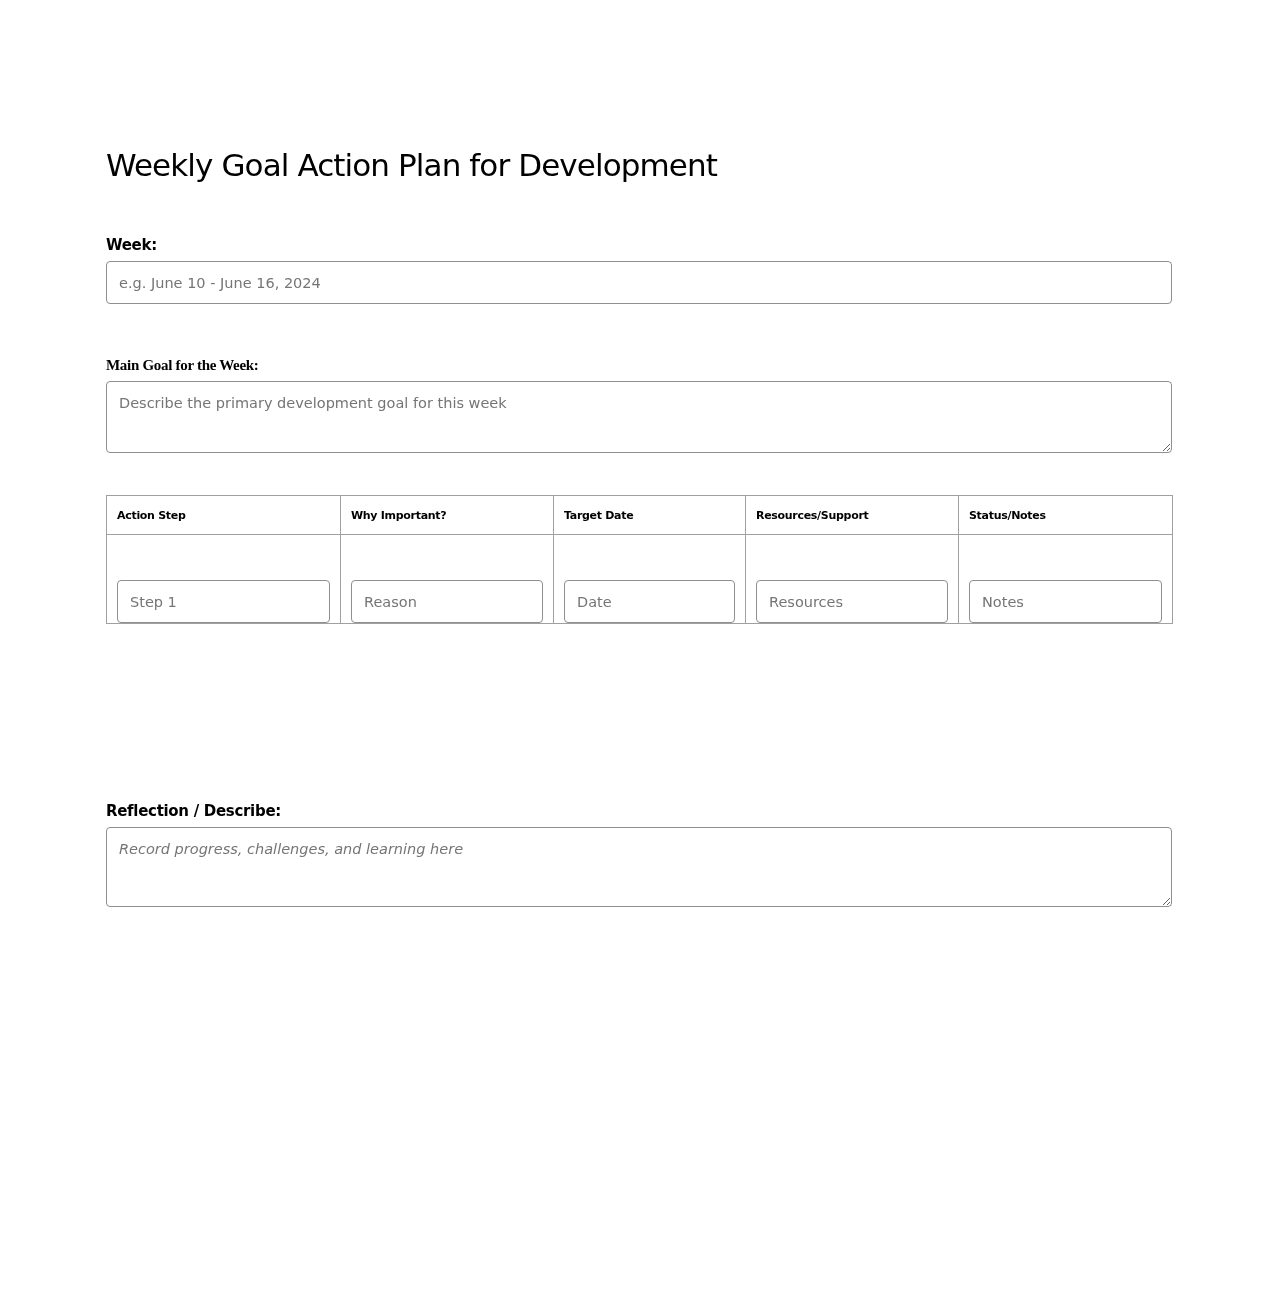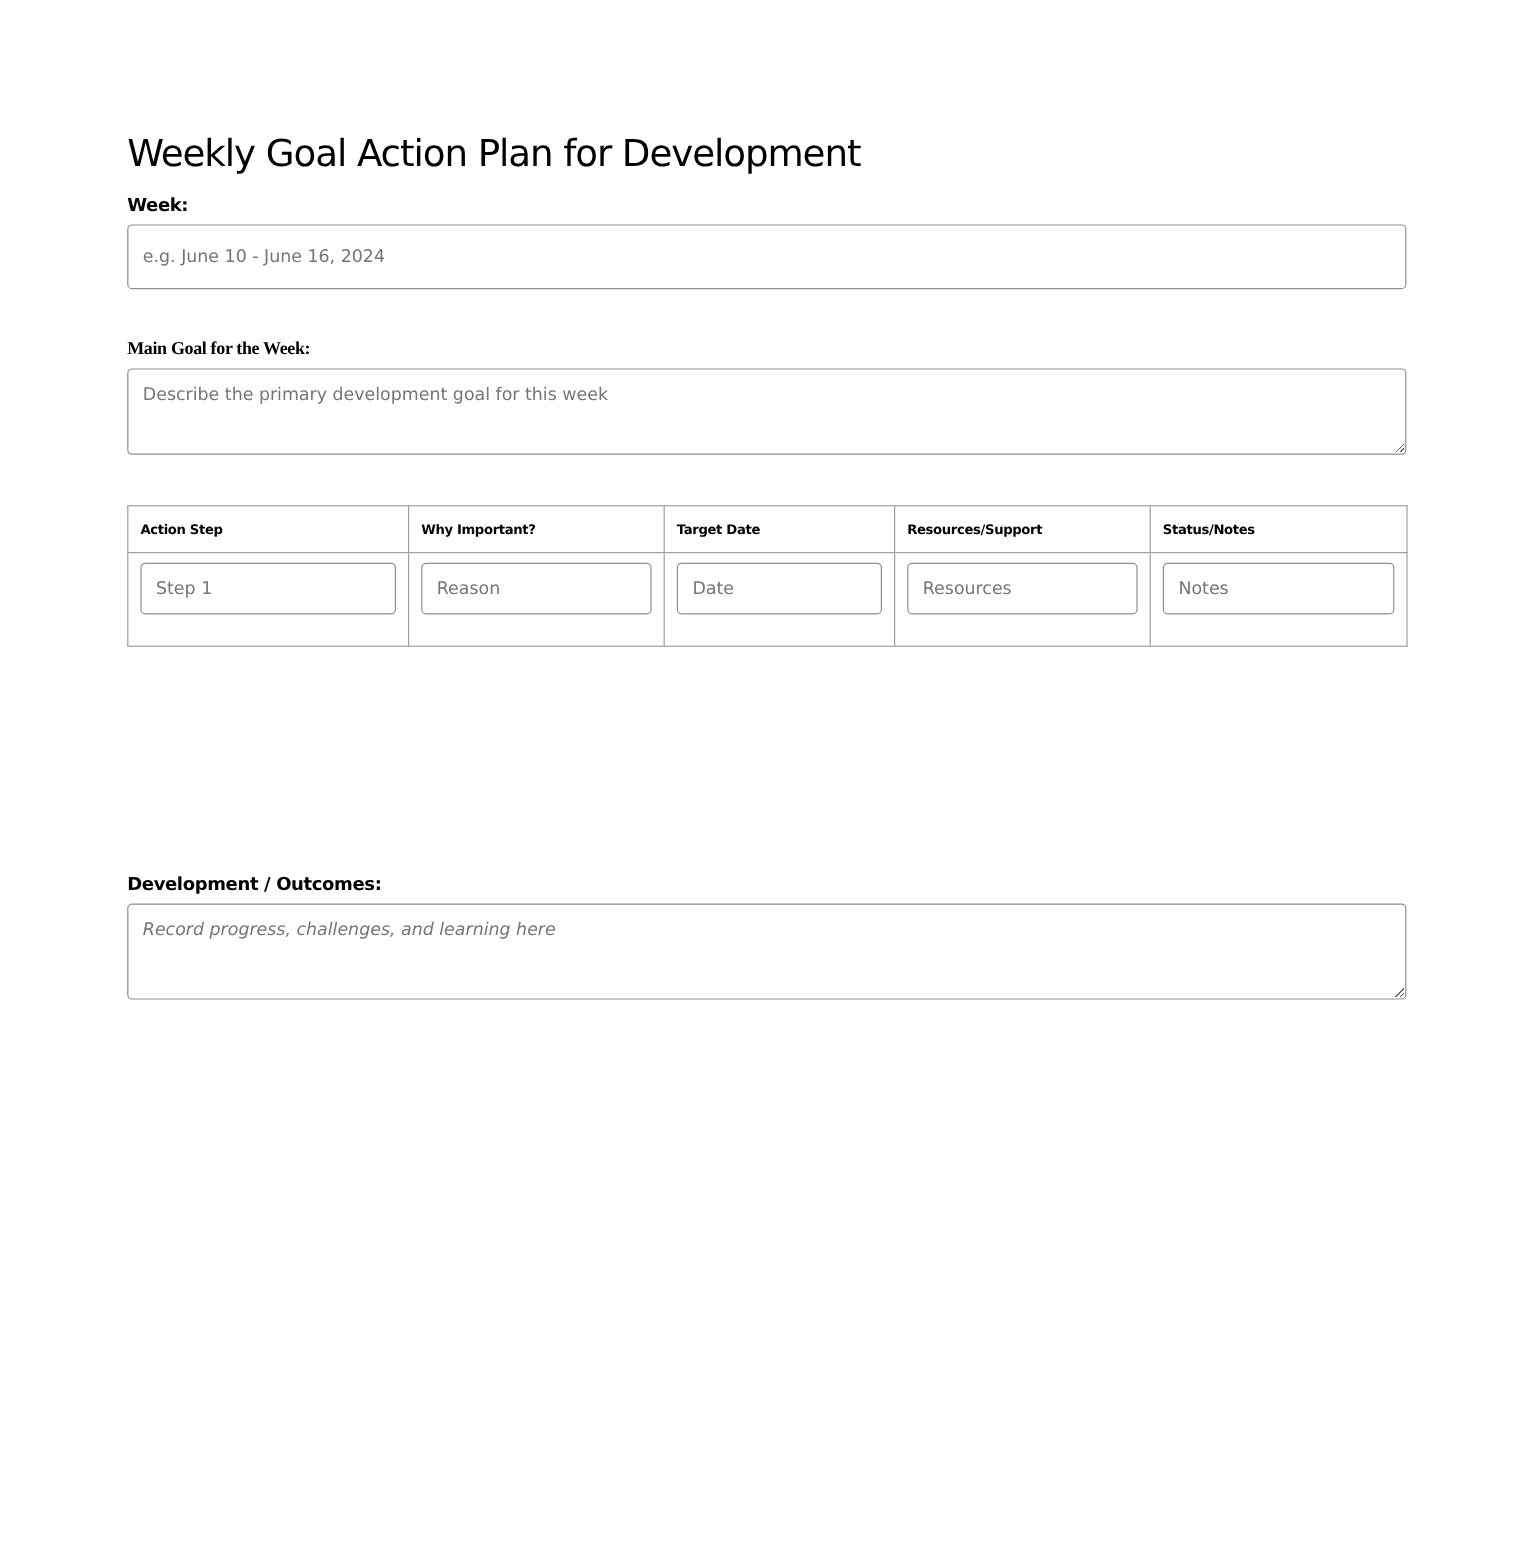--- a/index.html
+++ b/index.html
@@ -1,15 +1,15 @@
 <!DOCTYPE html>
 <html><head>
 <meta charset="utf-8">
 <style>
-  * { box-sizing: border-box; }
+  * { box-sizing: border-box; margin-top: 37px; }
   html, body { margin: 0; padding: 0; background: #ffffff; }
   body {
     width: 1278px; height: 1300px;
     font-family: "DejaVu Sans", "Liberation Sans", sans-serif;
     color: #000;
   }
   .container {
     position: absolute;
     left: 106px;
     top: 0;
@@ -42,21 +42,21 @@
     border: 1px solid #8f8f8f;
     border-radius: 4px;
     padding: 0 12px;
     font-family: "DejaVu Sans", "Liberation Sans", sans-serif;
     font-size: 14.5px;
     color: #000;
     background: #fff;
     outline: none;
   }
   .field::placeholder { color: #757575; }
-  input.field { height: 54px; }
+  input.field { height: 43px; }
   textarea.field {
     padding-top: 12px;
     resize: vertical;
     line-height: 19px;
   }
   table {
     position: absolute;
     left: 0;
     top: 421px;
     width: 1066px;
@@ -128,15 +128,15 @@
       <tr>
         <td><input type="text" placeholder="Step 1" style=""></td>
         <td><input type="text" placeholder="Reason" style=""></td>
         <td><input type="text" placeholder="Date" style=""></td>
         <td><input type="text" placeholder="Resources" style=""></td>
         <td><input type="text" placeholder="Notes" style=""></td>
       </tr>
     </tbody>
   </table>
 
-  <label class="label" style="top:727px;">Development / Outcomes:</label>
+  <label class="label" style="top:727px;">Reflection / Describe:</label>
   <textarea class="field" style="top: 753px; height: 80px; font-style: italic;" placeholder="Record progress, challenges, and learning here"></textarea>
 </div>
 
 </body></html>

